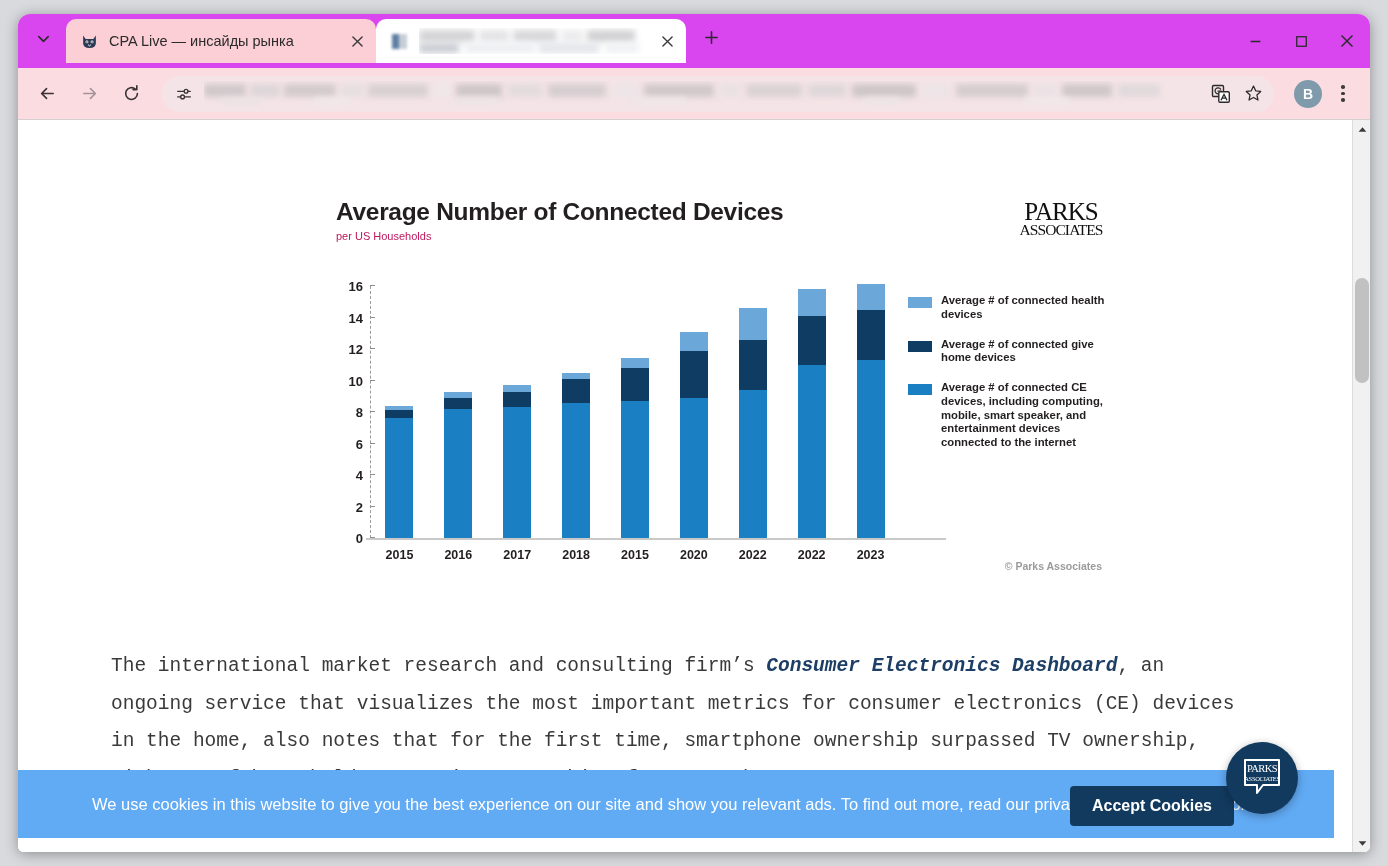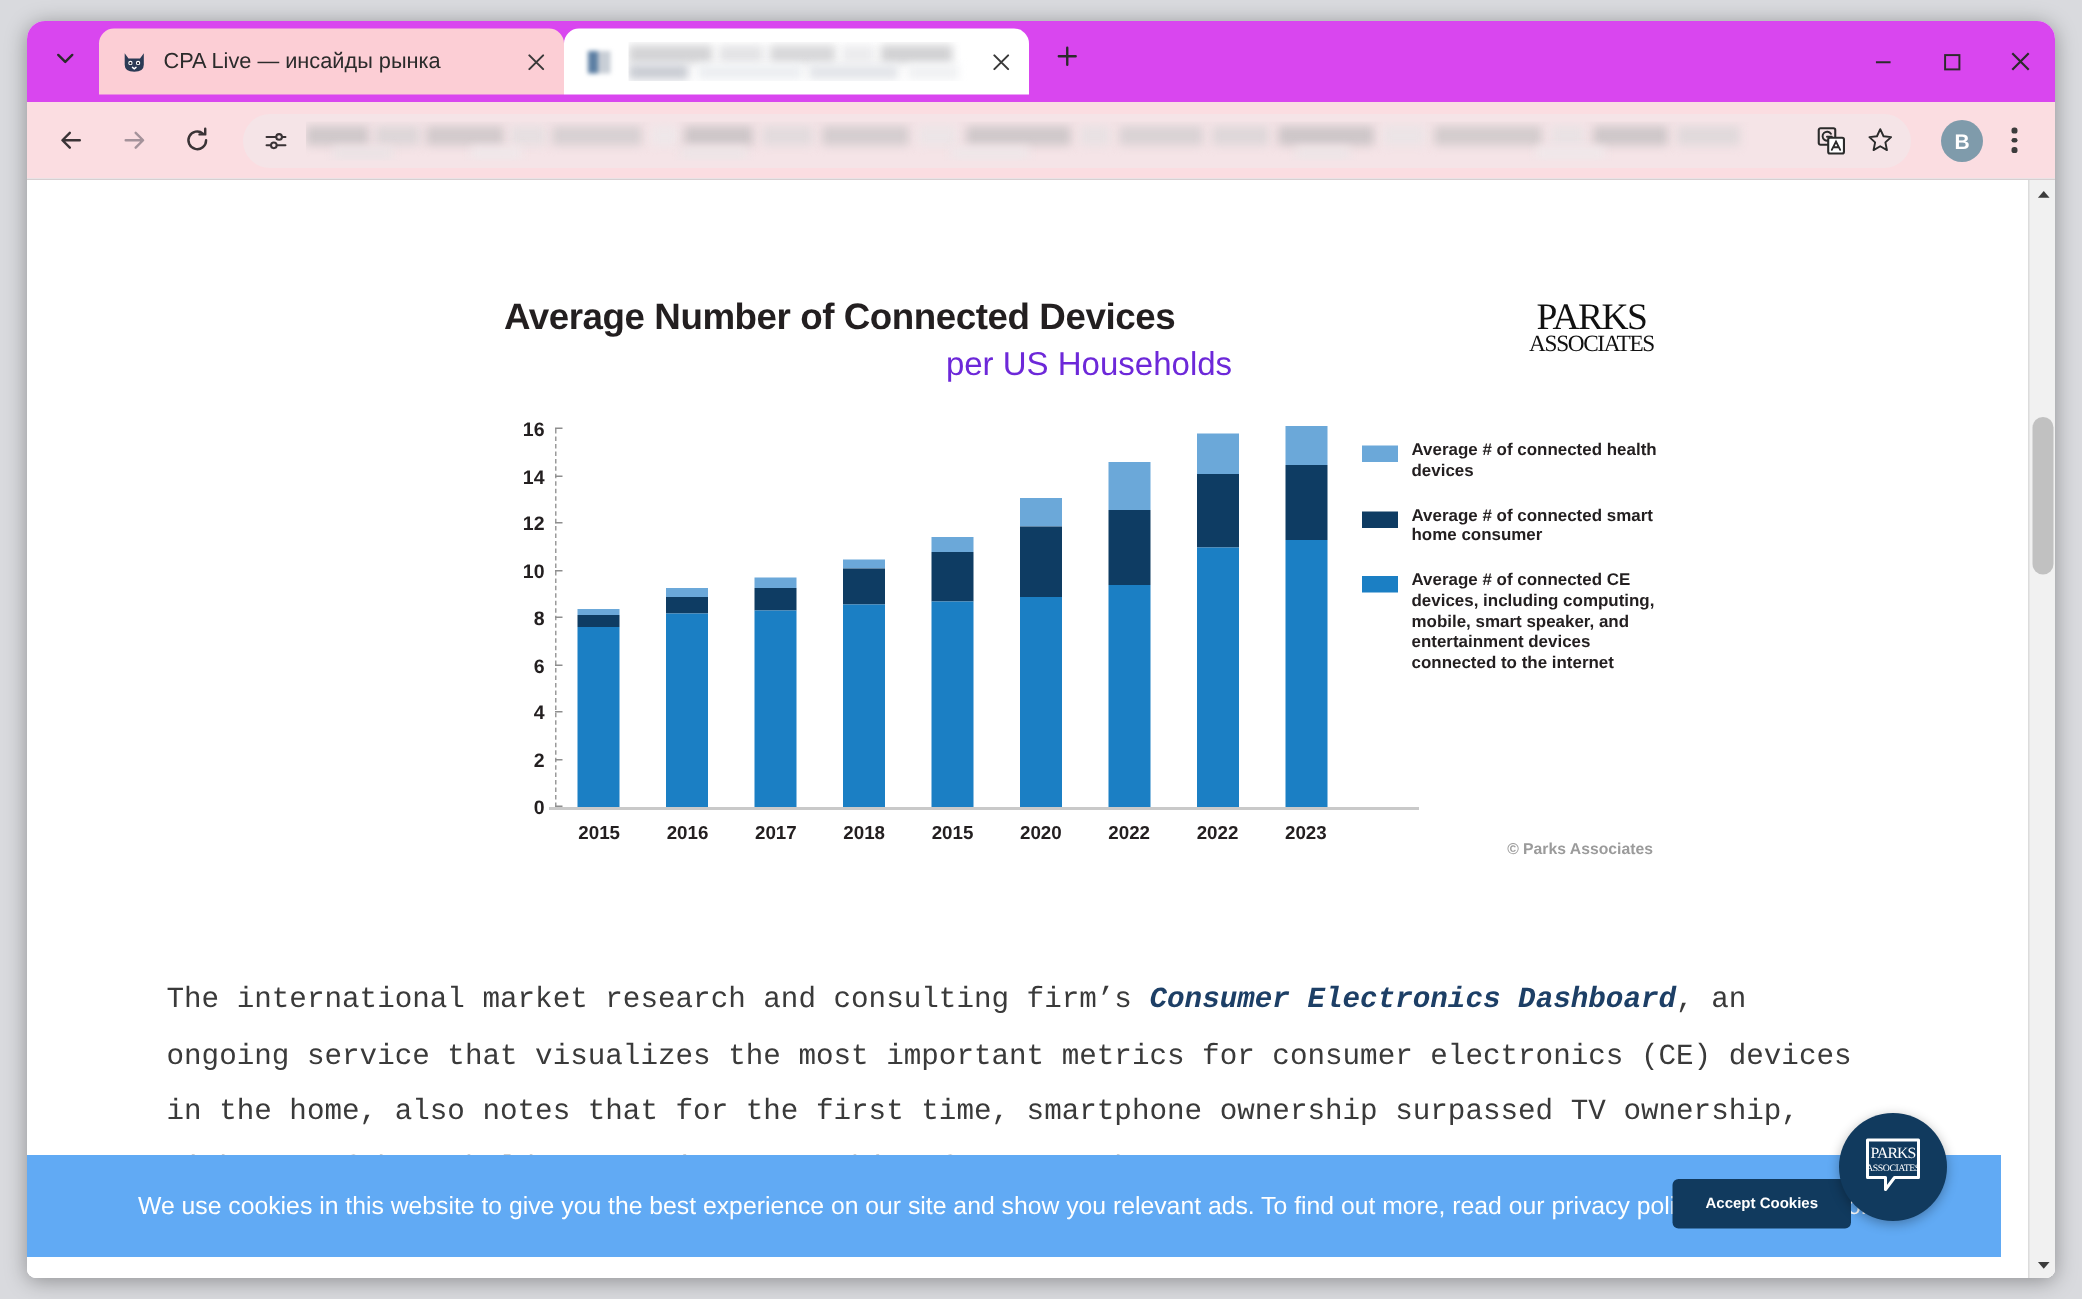--- a/index.html
+++ b/index.html
@@ -161,21 +161,21 @@
   
   #figure {
     position: absolute; left: 300px; top: 78px;
     width: 780px; height: 420px;
   }
   .fig-title {
     font-size: 24.5px; font-weight: bold; color: #231f20;
     letter-spacing: -0.3px;
   }
   .fig-sub {
-    font-size: 22px; color: #6d28d9; margin-top: 4px; text-align: center;
+    font-size: 11px; color: #be185d; margin-top: 4px;
   }
   #parks-logo {
     position: absolute; right: 6px; top: 2px;
     width: 98px; text-align: center;
     font-family: "Liberation Serif", serif;
     color: #111; line-height: .92;
   }
   #parks-logo .l1 { font-size: 25px; letter-spacing: -1px; font-weight: 400; }
   #parks-logo .l2 { font-size: 15.5px; letter-spacing: -0.9px; }
 
@@ -256,21 +256,21 @@
     padding: 0 0 0 74px;
   }
   #cookie-text {
     color: #fff; font-size: 16.5px; line-height: 27px;
     flex: 1 1 auto; padding-right: 6px;
   }
   #cookie-text a { color: #fff; text-decoration: none; }
   #accept-btn {
     position: absolute; right: 100px; top: 16px;
     background: #113a5e; color: #fff;
-    font-size: 10px; font-weight: bold;
+    font-size: 16px; font-weight: bold;
     padding: 11px 22px;
     border: none; border-radius: 4px;
     white-space: nowrap; cursor: pointer;
     font-family: "Liberation Sans", sans-serif;
   }
   #chat-bubble {
     position: absolute; right: 36px; top: -28px;
     width: 72px; height: 72px; border-radius: 50%;
     background: #113a5e;
     display: flex; align-items: center; justify-content: center;
@@ -553,21 +553,21 @@
               </div>
 
             <div id="legend">
 
             <div class="leg-row">
                   <span class="leg-sw" style="background: rgb(107, 168, 217);"></span>
                   <span class="leg-txt">Average # of connected health devices</span>
                 </div>
                 <div class="leg-row">
                   <span class="leg-sw" style="background: rgb(14, 60, 99);"></span>
-                  <span class="leg-txt">Average # of connected smart home consumer</span>
+                  <span class="leg-txt">Average # of connected give home devices</span>
                 </div>
                 <div class="leg-row">
                   <span class="leg-sw" style="background: rgb(27, 127, 196);"></span>
                   <span class="leg-txt">Average # of connected CE devices, including computing, mobile, smart speaker, and entertainment devices connected to the internet</span>
                 </div>
               </div>
           </div>
 
           <div id="fig-credit">© Parks Associates</div>
         </div>

